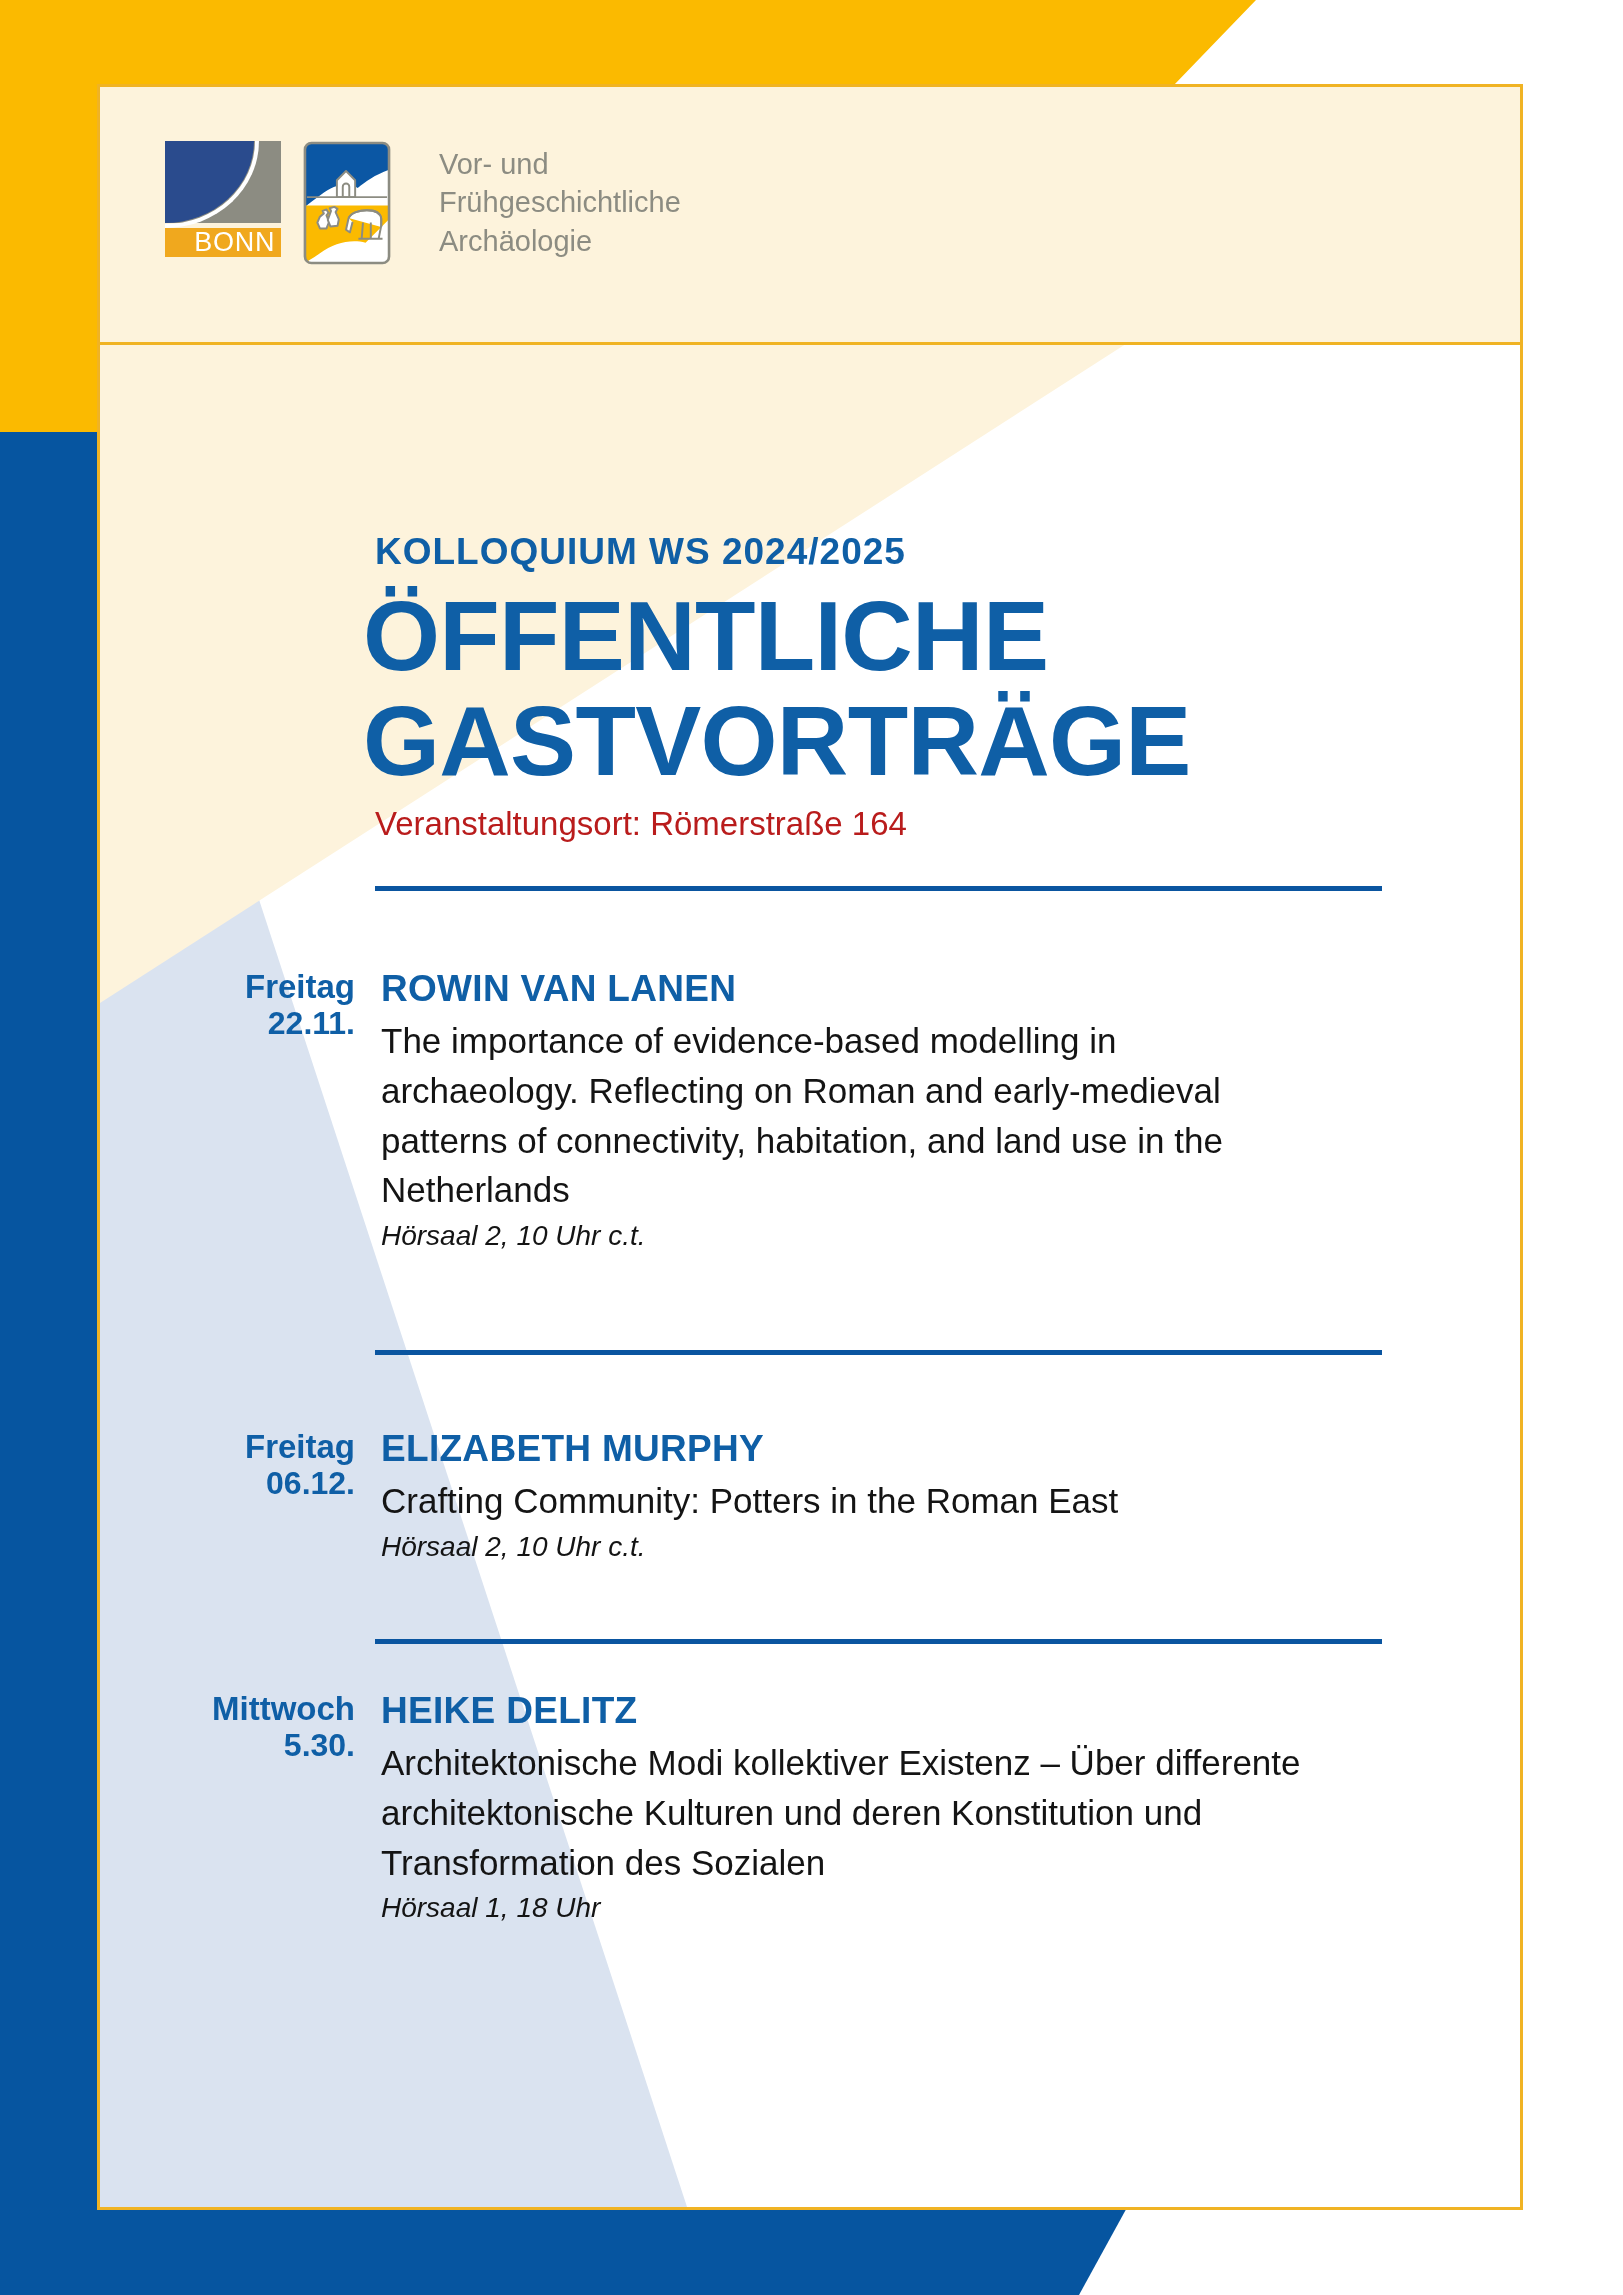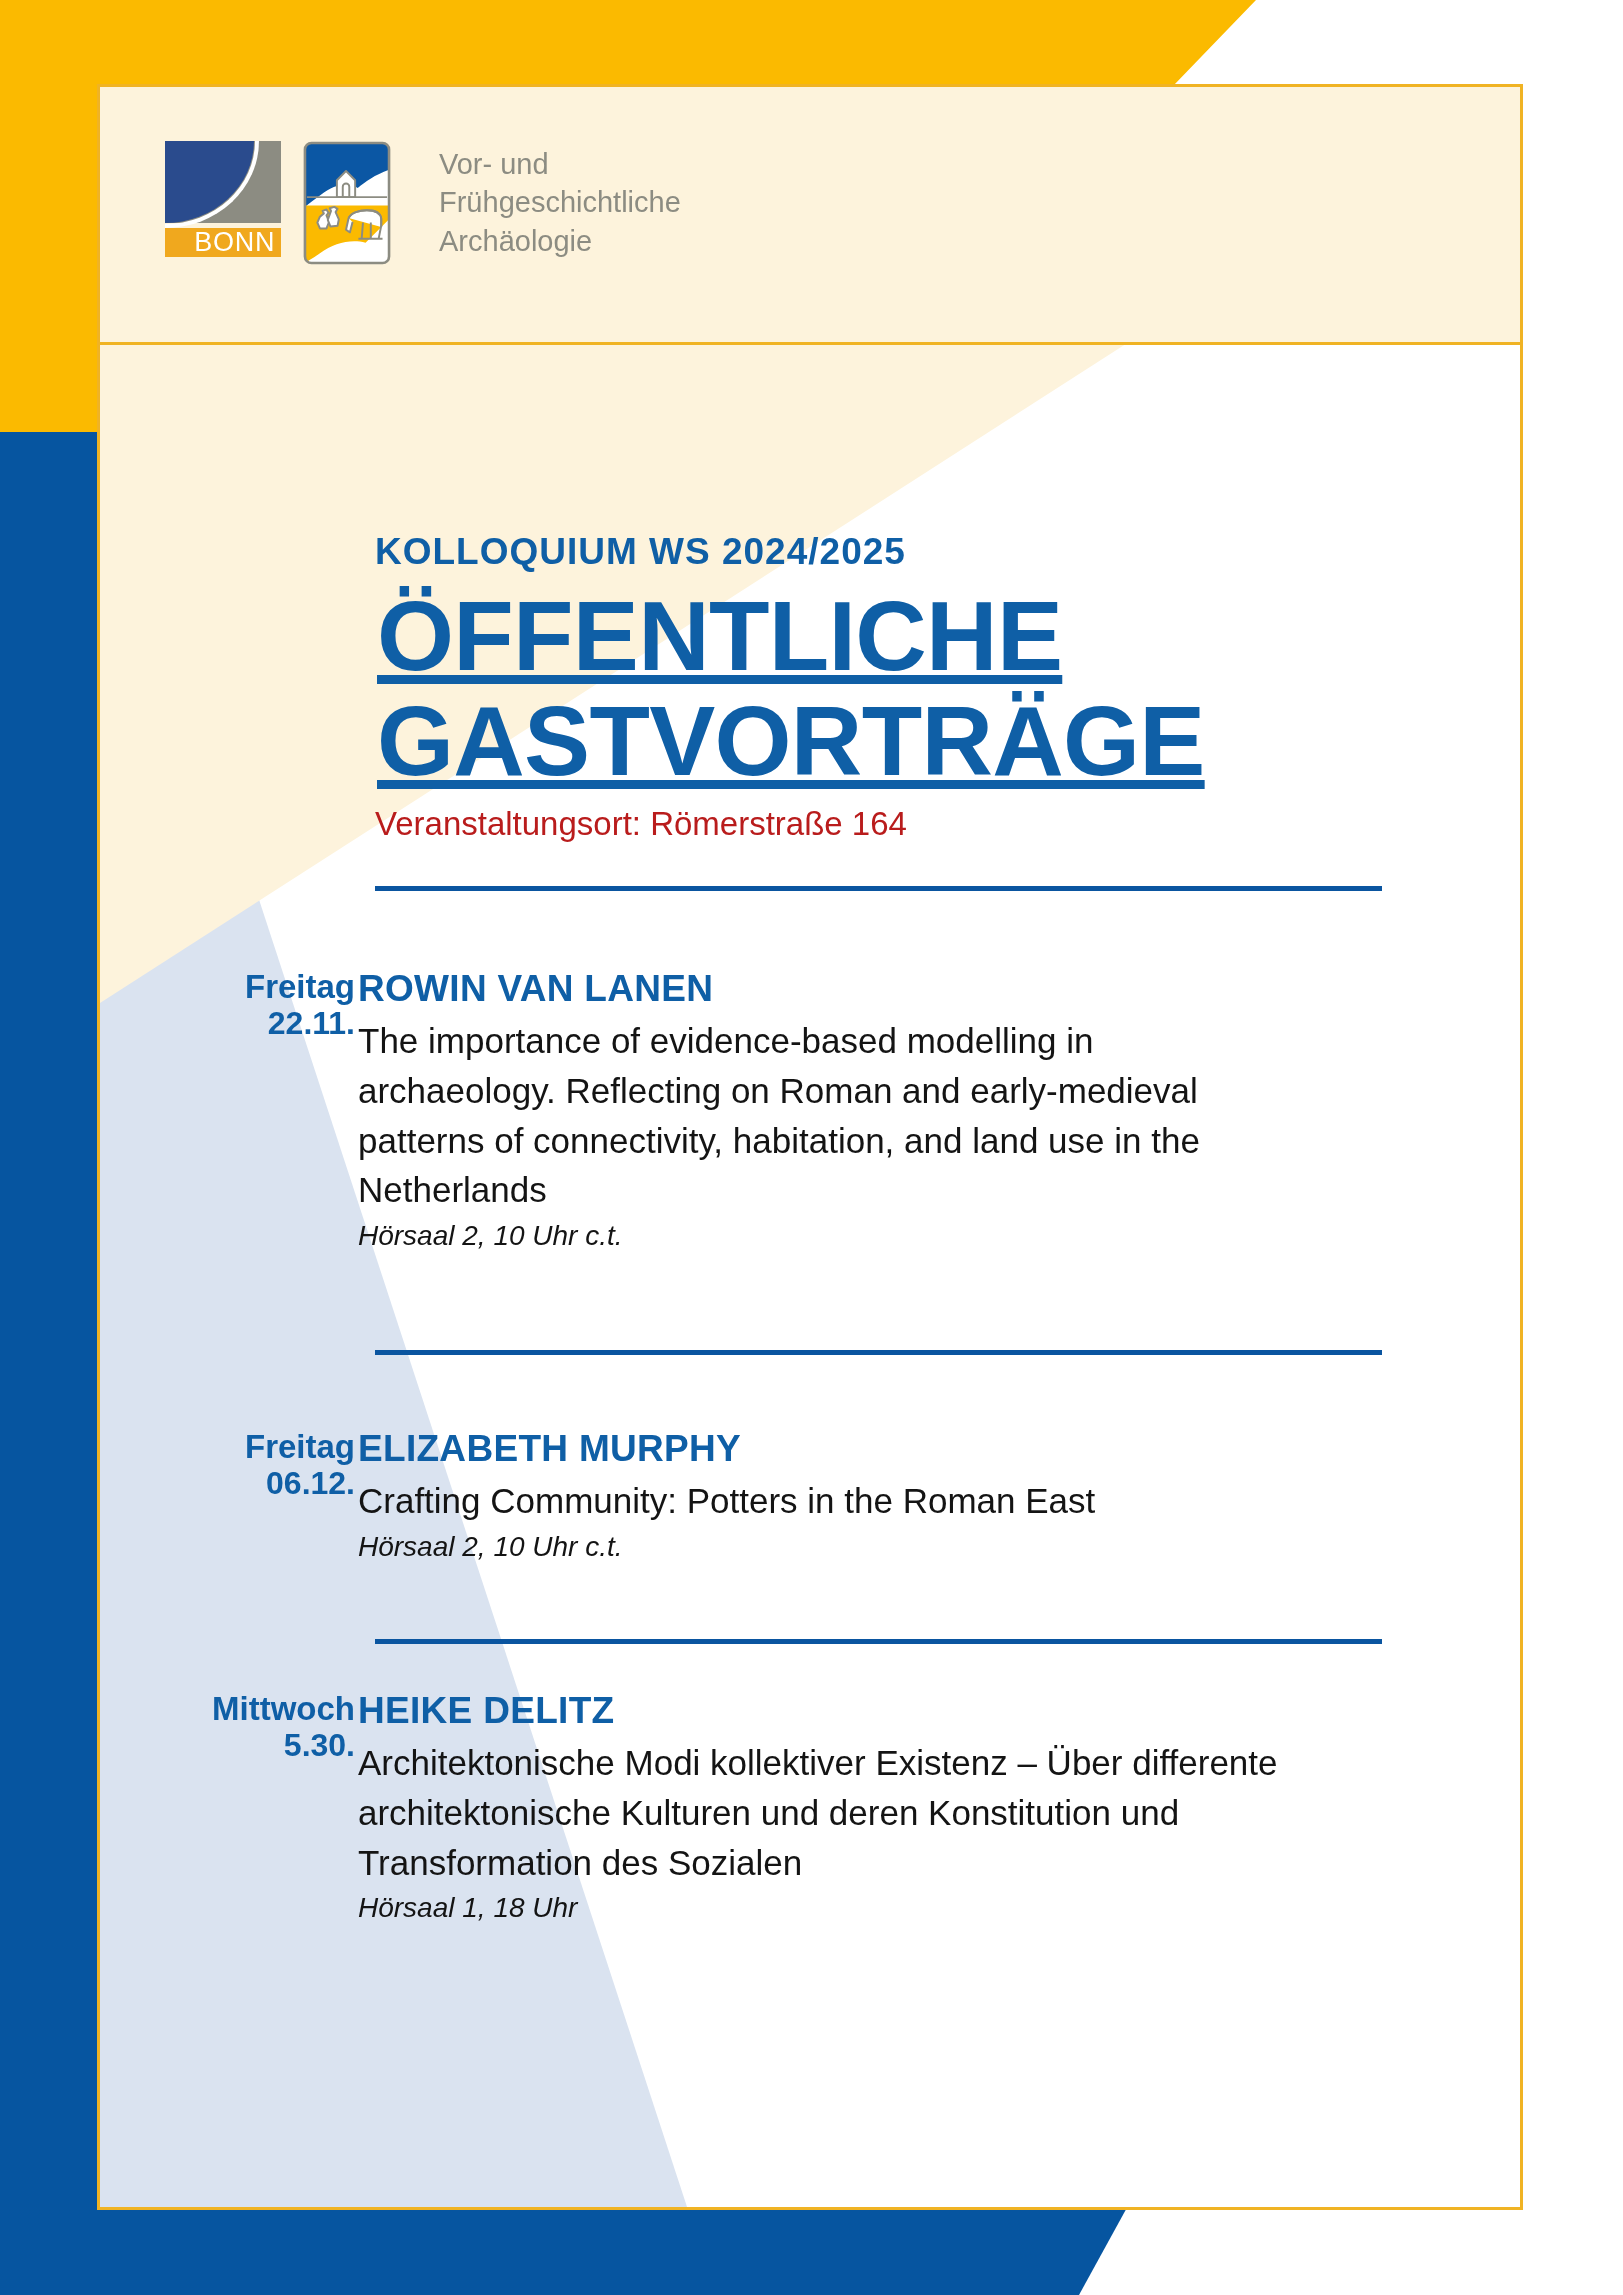--- a/index.html
+++ b/index.html
@@ -180,29 +180,28 @@
   .kolloquium {
     position: absolute;
     left: 275px; top: 444px;
     color: #0F5FA6;
     font-size: 37px;
     font-weight: 700;
     letter-spacing: 1px;
   }
   .main-title {
     position: absolute;
-    left: 277px; top: 497px;
+    left: 263px; top: 497px;
     width: 1047px;
     color: #0F5FA6;
     font-size: 99px;
     font-weight: 800;
     line-height: 1.06;
     letter-spacing: -0.7px;
     white-space: pre-line;
-    text-decoration: underline;
   }
   .venue {
     position: absolute;
     left: 275px; top: 718px;
     color: #b91c1c;
     font-size: 33px;
     font-weight: 400;
   }
 
   
@@ -231,21 +230,21 @@
     font-size: 33px;
     line-height: 1.1;
     padding-left: 8px;
   }
   .event .daynum {
     font-size: 32px;
     line-height: 1.18;
   }
   .event .body {
     position: absolute;
-    left: 258px;
+    left: 281px;
     width: 929px;
   }
   .event .speaker {
     color: #0F5FA6;
     font-size: 37px;
     font-weight: 700;
     letter-spacing: 0.3px;
     line-height: 1.1;
   }
   .event .talk {

